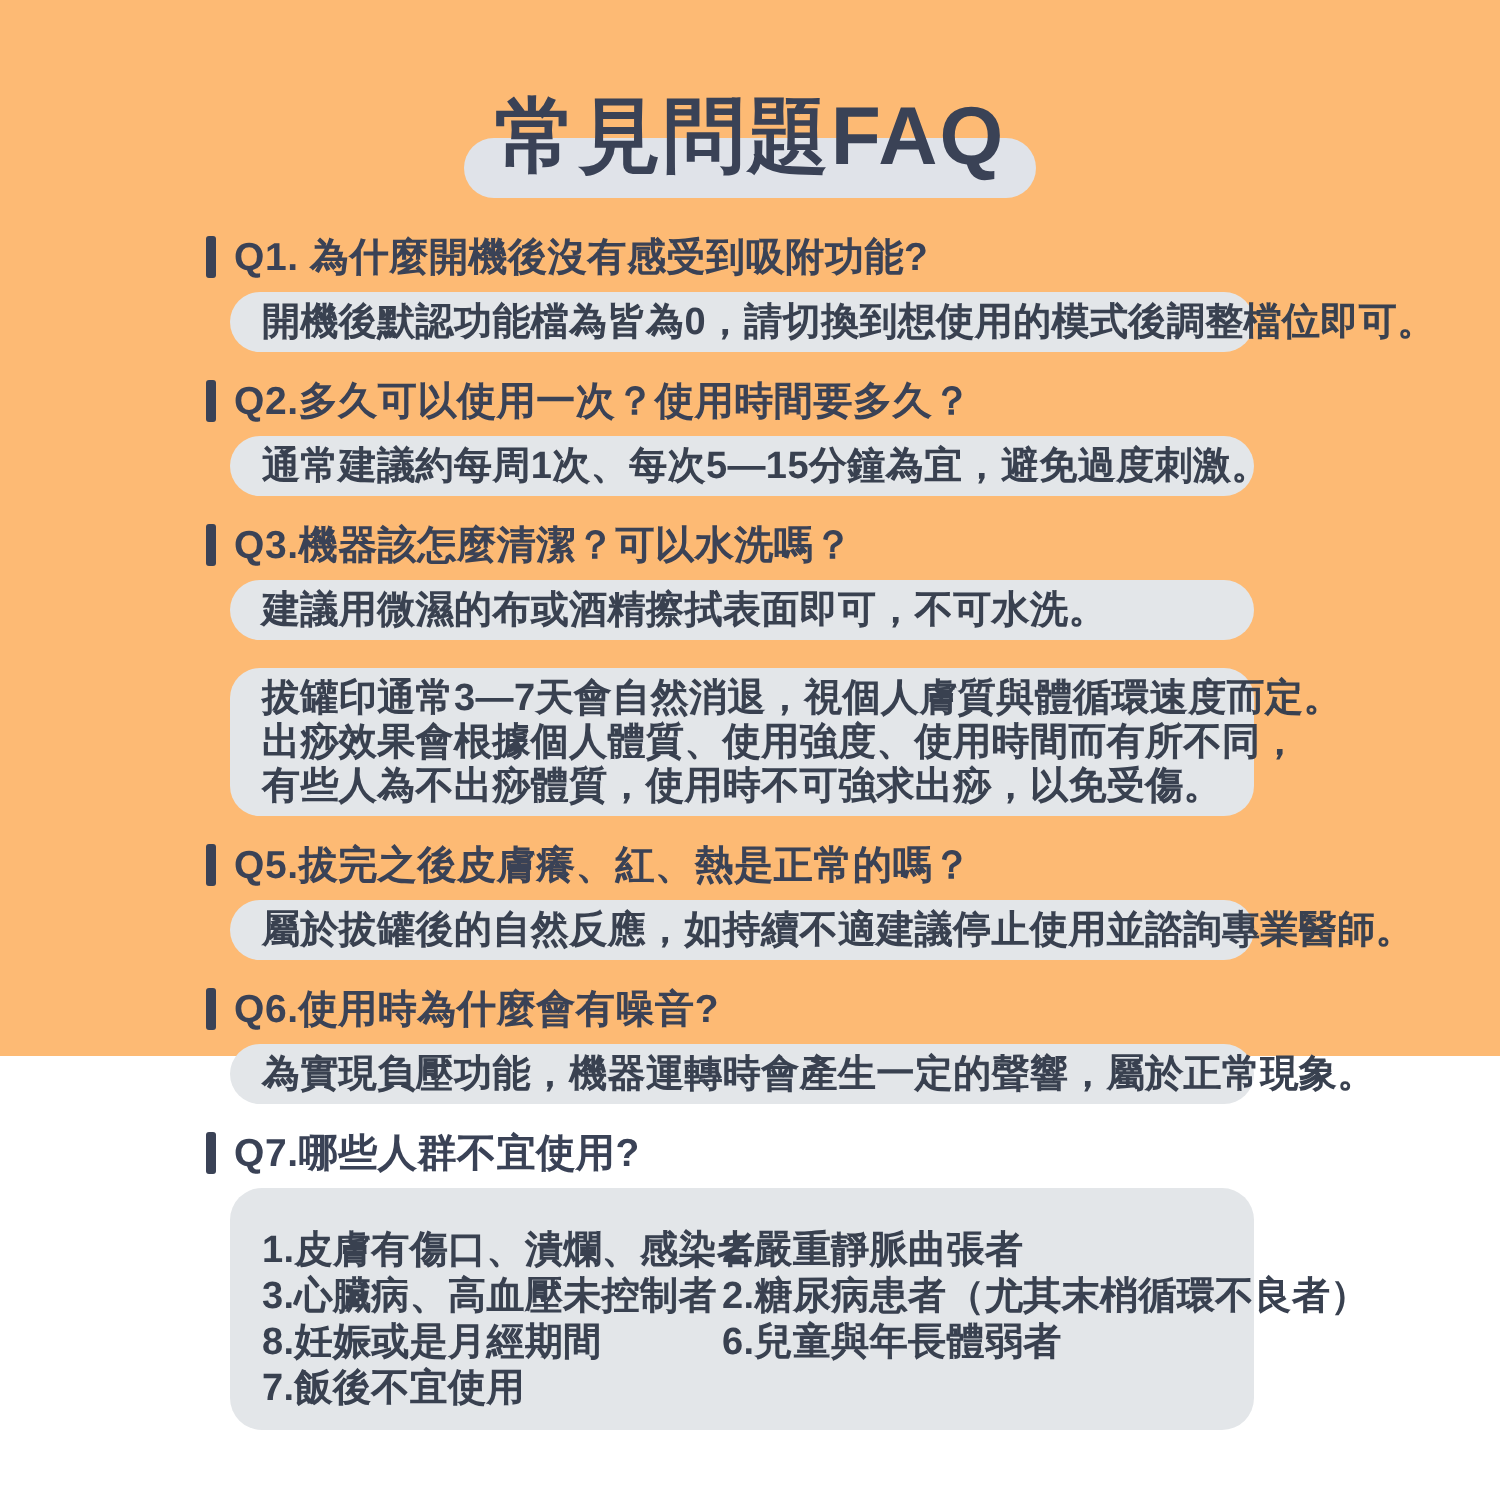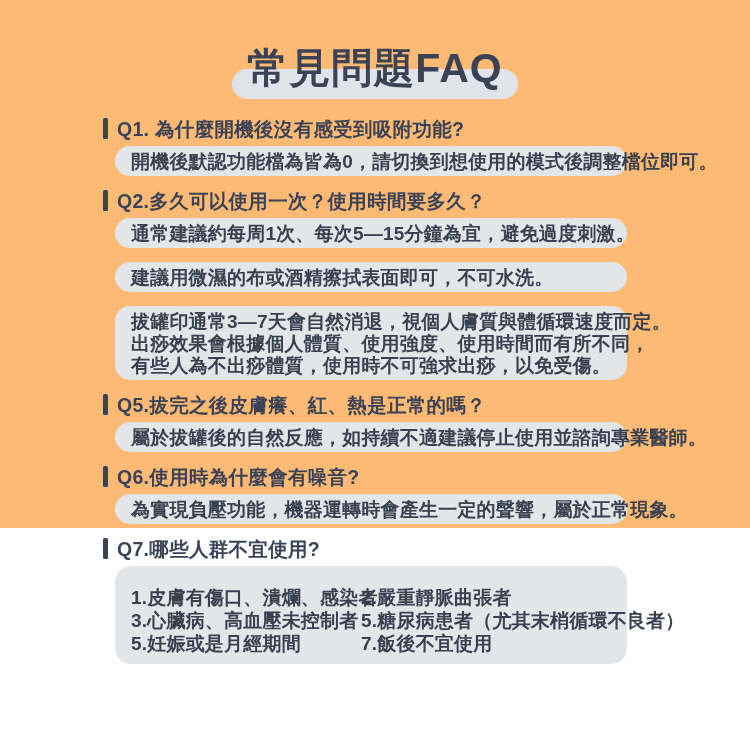--- a/index.html
+++ b/index.html
@@ -127,20 +127,24 @@
     <h2 class="q">
       <span class="bar"></span>
       <span class="q-text">Q2.多久可以使用一次？使用時間要多久？</span>
     </h2>
     <div class="a">
           <div class="line">通常建議約每周1次、每次5—15分鐘為宜，避免過度刺激。</div>
         </div>
   </section>
 
   <section class="faq">
+    <h2 class="q">
+      <span class="bar"></span>
+      <span class="q-text">Q3.機器該怎麼清潔？可以水洗嗎？</span>
+    </h2>
     <div class="a">
           <div class="line">建議用微濕的布或酒精擦拭表面即可，不可水洗。</div>
         </div>
   </section>
 
   <section class="faq">
     <div class="a">
           <div class="line">拔罐印通常3—7天會自然消退，視個人膚質與體循環速度而定。</div>
           <div class="line">出痧效果會根據個人體質、使用強度、使用時間而有所不同，</div>
           <div class="line">有些人為不出痧體質，使用時不可強求出痧，以免受傷。</div>
@@ -169,19 +173,20 @@
 
   <section class="faq">
     <h2 class="q">
       <span class="bar"></span>
       <span class="q-text">Q7.哪些人群不宜使用?</span>
     </h2>
     <div class="a grid">
           <span class="item">1.皮膚有傷口、潰爛、感染者</span>
           <span class="item">2.嚴重靜脈曲張者</span>
           <span class="item">3.心臟病、高血壓未控制者</span>
-          <span class="item">5.糖尿病患者（尤其末梢循環不良者）</span>
-          <span class="item">5.妊娠或是月經期間</span>
+          <span class="item">2.糖尿病患者（尤其末梢循環不良者）</span>
+          <span class="item">8.妊娠或是月經期間</span>
+          <span class="item">6.兒童與年長體弱者</span>
           <span class="item">7.飯後不宜使用</span>
         </div>
   </section>
 </main>
 </div>
 
 </body></html>

